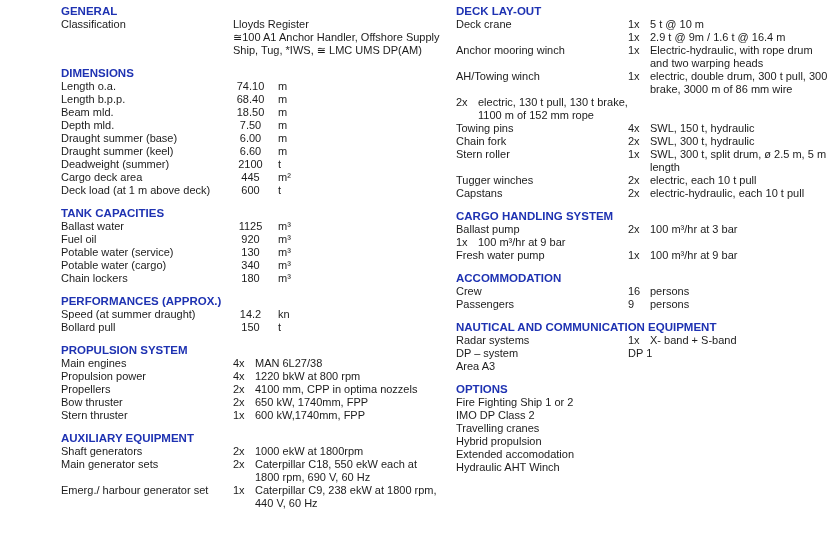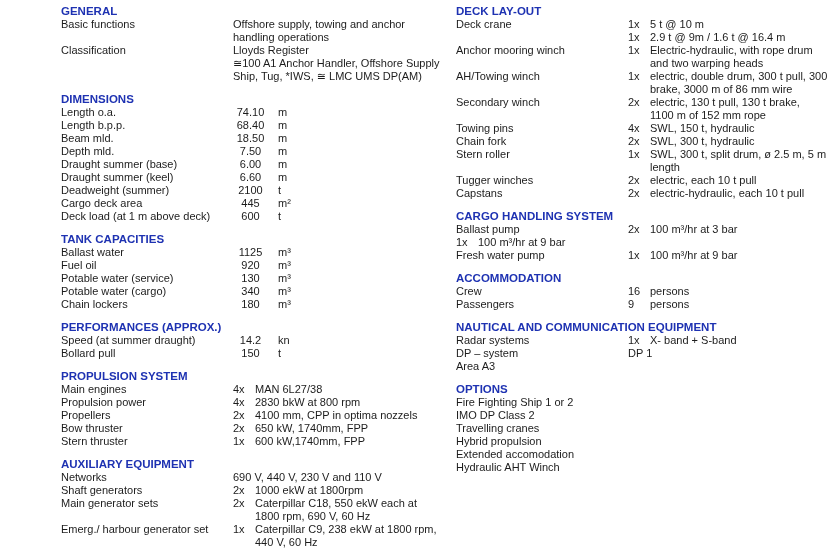--- a/index.html
+++ b/index.html
@@ -70,25 +70,20 @@
   }
 </style>
 </head>
 <body>
 
 <div class="page">
   <div class="col col-left">
       <div class="section">
         <div class="sec-title">GENERAL</div>
         <div class="row">
-          <span class="lbl">Basic functions</span>
-          <span class="val">Offshore supply, towing and anchor
-handling operations</span>
-        </div>
-        <div class="row">
           <span class="lbl">Classification</span>
           <span class="val">Lloyds Register
 ≅100 A1 Anchor Handler, Offshore Supply
 Ship, Tug, *IWS, ≅ LMC UMS DP(AM)</span>
         </div>
       </div>
       <div class="section">
         <div class="sec-title">DIMENSIONS</div>
         <div class="row">
           <span class="lbl">Length o.a.</span>
@@ -180,44 +175,40 @@
       <div class="section">
         <div class="sec-title">PROPULSION SYSTEM</div>
         <div class="row">
           <span class="lbl">Main engines</span>
           <span class="qty">4x</span>
           <span class="val">MAN 6L27/38</span>
         </div>
         <div class="row">
           <span class="lbl">Propulsion power</span>
           <span class="qty">4x</span>
-          <span class="val">2830 bkW at 800 rpm</span>
+          <span class="val">1220 bkW at 800 rpm</span>
         </div>
         <div class="row">
           <span class="lbl">Propellers</span>
           <span class="qty">2x</span>
           <span class="val">4100 mm, CPP in optima nozzels</span>
         </div>
         <div class="row">
           <span class="lbl">Bow thruster</span>
           <span class="qty">2x</span>
           <span class="val">650 kW, 1740mm, FPP</span>
         </div>
         <div class="row">
           <span class="lbl">Stern thruster</span>
           <span class="qty">1x</span>
           <span class="val">600 kW,1740mm, FPP</span>
         </div>
       </div>
       <div class="section">
         <div class="sec-title">AUXILIARY EQUIPMENT</div>
-        <div class="row">
-          <span class="lbl">Networks</span>
-          <span class="val">690 V, 440 V, 230 V and 110 V</span>
-        </div>
         <div class="row">
           <span class="lbl">Shaft generators</span>
           <span class="qty">2x</span>
           <span class="val">1000 ekW at 1800rpm</span>
         </div>
         <div class="row">
           <span class="lbl">Main generator sets</span>
           <span class="qty">2x</span>
           <span class="val">Caterpillar C18, 550 ekW each at
 1800 rpm, 690 V, 60 Hz</span>
@@ -249,21 +240,20 @@
           <span class="val">Electric-hydraulic, with rope drum
 and two warping heads</span>
         </div>
         <div class="row">
           <span class="lbl">AH/Towing winch</span>
           <span class="qty">1x</span>
           <span class="val">electric, double drum, 300 t pull, 300 t
 brake, 3000 m of 86 mm wire</span>
         </div>
         <div class="row">
-          <span class="lbl">Secondary winch</span>
           <span class="qty">2x</span>
           <span class="val">electric, 130 t pull, 130 t brake,
 1100 m of 152 mm rope</span>
         </div>
         <div class="row">
           <span class="lbl">Towing pins</span>
           <span class="qty">4x</span>
           <span class="val">SWL, 150 t, hydraulic</span>
         </div>
         <div class="row">

